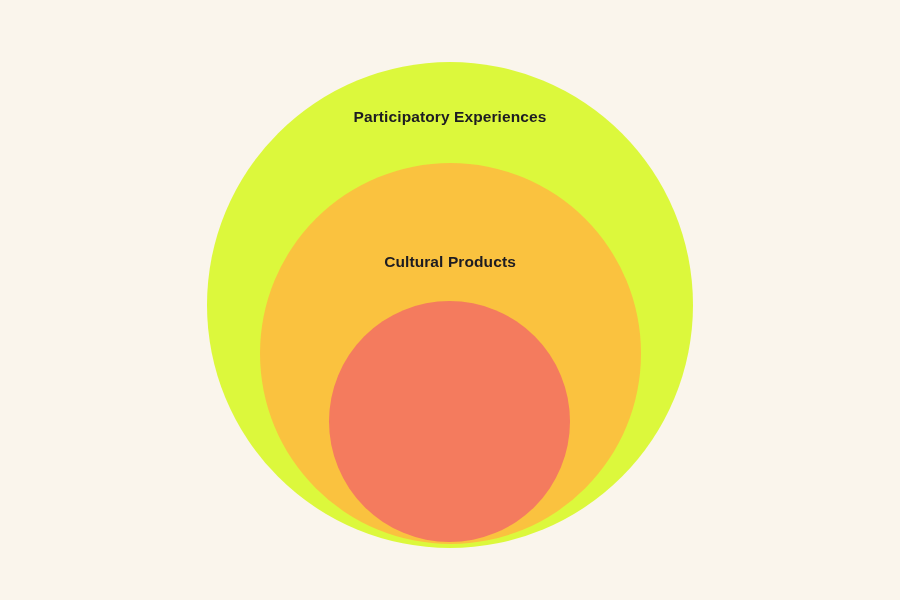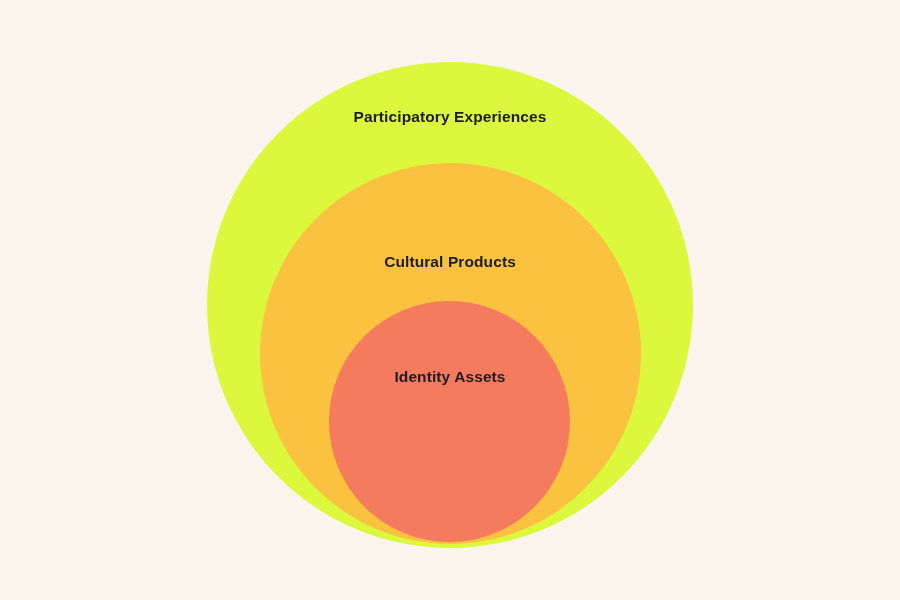--- a/index.html
+++ b/index.html
@@ -78,16 +78,15 @@
   <div class="ring ring-1" style="background-color: rgb(220, 248, 60);"></div>
 
   <div class="ring ring-2" style="background-color: rgb(250, 194, 63);"></div>
 
   <div class="ring ring-3" style="background-color: rgb(244, 123, 94);"></div>
 
   <div class="ring-label label-1" style="color: rgb(29, 28, 34);">Participatory Experiences</div>
 
   <div class="ring-label label-2" style="color: rgb(29, 28, 34);">Cultural Products</div>
 
-  <div class="ring-label label-3" style="color: rgb(29, 28, 34);">Identity Assets</div>
 
 
 </div>
 
 </body></html>

